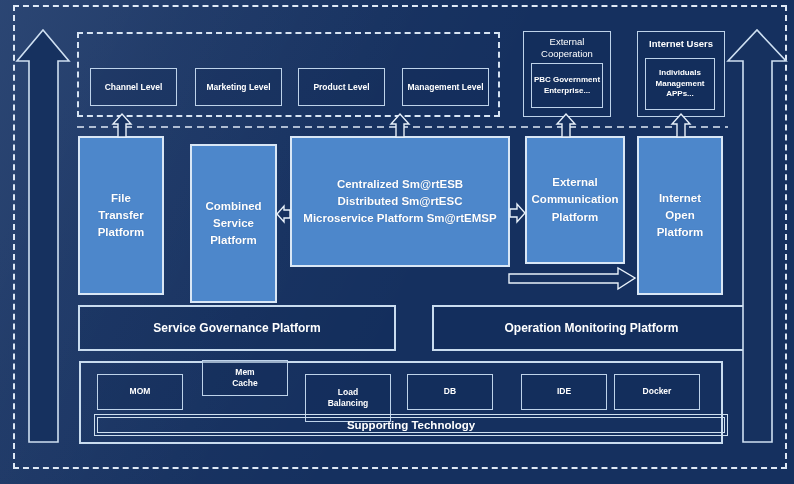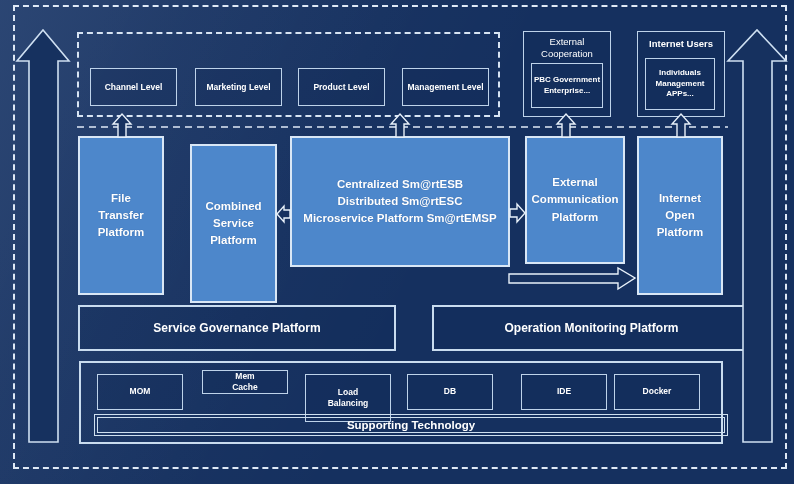--- a/index.html
+++ b/index.html
@@ -162,21 +162,21 @@
   </div>
   <div class="gov" style="left:404px; top:305px; width:319px; height:46px;margin-left:28px;">
     <div>Operation Monitoring Platform</div>
   </div>
 
   <div class="container-frame" style="left:79px; top:361px; width:644px; height:83px;"></div>
 
   <div class="box-dark tech" style="left:97px; top:374px; width:86px; height:36px;">
     <div>MOM</div>
   </div>
-  <div class="box-dark tech" style="left:202px; top:370px; width:86px; height:24px;">
+  <div class="box-dark tech" style="left:202px; top:360px; width:86px; height:36px;">
     <div>Mem</div>
     <div>Cache</div>
   </div>
   <div class="box-dark tech" style="left:305px; top:374px; width:86px; height:48px;">
     <div>Load</div>
     <div>Balancing</div>
   </div>
   <div class="box-dark tech" style="left:407px; top:374px; width:86px; height:36px;">
     <div>DB</div>
   </div>

